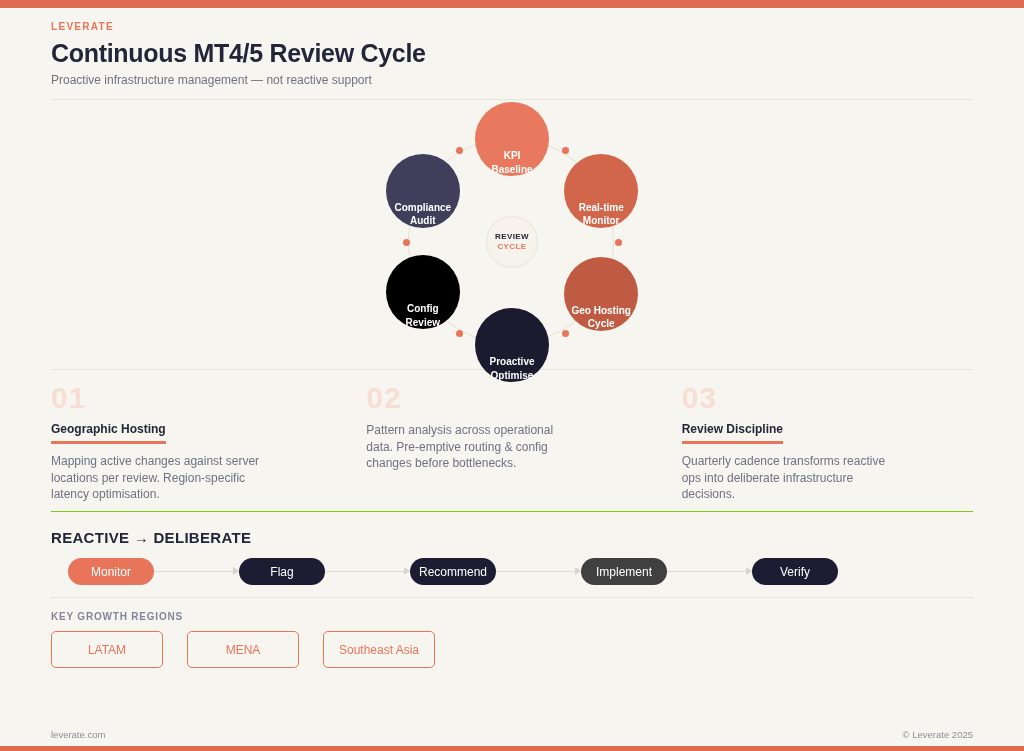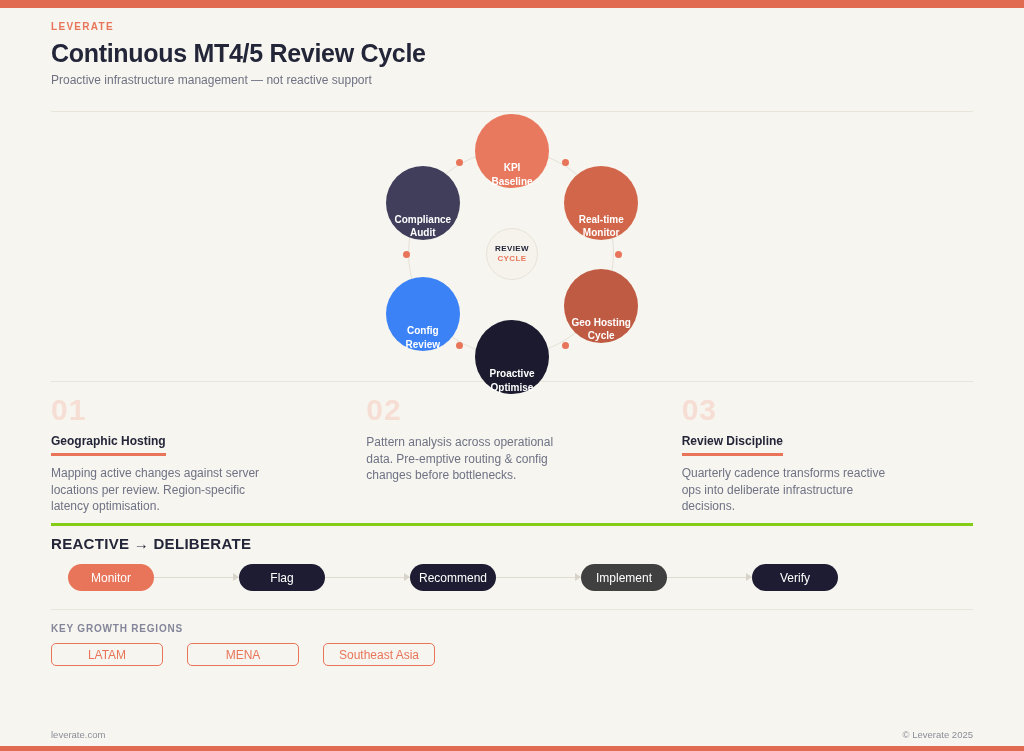--- a/index.html
+++ b/index.html
@@ -9,21 +9,21 @@
     background: #F7F5EF;
     position: relative;
     overflow: hidden;
     color: #232539;
   }
   .topbar { position: absolute; top: 0; left: 0; width: 100%; height: 8px; background: #E06B50; }
   .bottombar { position: absolute; bottom: 0; left: 0; width: 100%; height: 5px; background: #E06B50; }
   .content { padding: 0 51px; }
 
   
-  header { padding-top: 21px; padding-bottom: 24px; border-bottom: 1px solid #E8E4DA; }
+  header { padding-top: 21px; padding-bottom: 12px; border-bottom: 1px solid #E8E4DA; }
   .brand { font-size: 10px; font-weight: 700; letter-spacing: 1.3px; color: #E8755A; }
   .title { font-size: 25px; font-weight: 700; letter-spacing: -0.3px; color: #232539; margin-top: 7px; }
   .subtitle { font-size: 12px; color: #6F7283; margin-top: 5px; }
 
   
   .cycle { position: relative; height: 270px; border-bottom: 1px solid #E8E4DA; }
   .ring {
     position: absolute; width: 206px; height: 206px; border-radius: 50%;
     border: 1px solid #E5E1D7; left: 357px; top: 38px;
   }
@@ -47,40 +47,40 @@
   
   .cols { display: grid; grid-template-columns: repeat(3, 1fr); column-gap: 24px; padding-top: 13px; height: 141px; }
   .col-number { font-size: 30px; font-weight: 700; letter-spacing: 1px; color: #F6DED4; line-height: 1; }
   .col-heading {
     display: inline-block; font-size: 12px; font-weight: 700; color: #232539;
     margin-top: 9px; padding-bottom: 5px; border-bottom: 3px solid #E8755A;
   }
   .col-body { font-size: 12px; color: #6E7284; line-height: 1.38; margin-top: 9px; max-width: 210px; }
 
   
-  .flow { border-top: 3px solid #84cc16; padding-top: 9px; height: 86px; }
+  .flow { border-top: 1px solid #84cc16; padding-top: 17px; height: 86px; }
   .flow-heading { font-size: 15px; font-weight: 700; letter-spacing: 0.3px; color: #232539; }
   .pills { display: flex; align-items: center; margin-top: 12px; margin-left: 17px; }
   .pill {
     width: 86px; height: 27px; border-radius: 14px; flex: 0 0 auto;
     display: flex; align-items: center; justify-content: center;
     color: #fff; font-size: 12px; font-weight: 400;
   }
   .connector { width: 85px; height: 1px; background: #DFDBD1; position: relative; flex: 0 0 auto; }
   .connector::after {
     content: ""; position: absolute; right: 0; top: -4px;
     border-left: 6px solid #D8D4CA; border-top: 4px solid transparent; border-bottom: 4px solid transparent;
   }
 
   
   .regions { border-top: 1px solid #E8E4DA; padding-top: 13px; }
   .regions-label { font-size: 10px; font-weight: 700; letter-spacing: 0.8px; color: #83869A; }
   .badges { display: flex; gap: 24px; margin-top: 9px; }
   .badge {
-    min-width: 112px; height: 23px; padding: 0 14px;
+    min-width: 112px; height: 37px; padding: 0 14px;
     border: 1px solid #E8755A; border-radius: 5px; color: #E8755A;
     font-size: 12px; display: flex; align-items: center; justify-content: center;
   }
 
   
   footer {
     position: absolute; left: 51px; right: 51px; bottom: 11px;
     display: flex; justify-content: space-between;
     font-size: 9.5px; color: #8B8E99;
   }
@@ -122,21 +122,21 @@
           <div>Monitor</div>
         </div>
         <div class="node" style="background: rgb(191, 91, 66); left: 513.201px; top: 156.5px;">
           <div>Geo Hosting</div>
           <div>Cycle</div>
         </div>
         <div class="node" style="background: rgb(27, 26, 47); left: 424px; top: 208px;">
           <div>Proactive</div>
           <div>Optimise</div>
         </div>
-        <div class="node" style="background: #3b82f6; left: 334.799px; top: 165px;">
+        <div class="node" style="background: #000000; left: 334.799px; top: 155px;">
           <div>Config</div>
           <div>Review</div>
         </div>
         <div class="node" style="background: rgb(65, 62, 92); left: 334.799px; top: 53.5px;">
           <div>Compliance</div>
           <div>Audit</div>
         </div>
       </div>
   </section>
 

